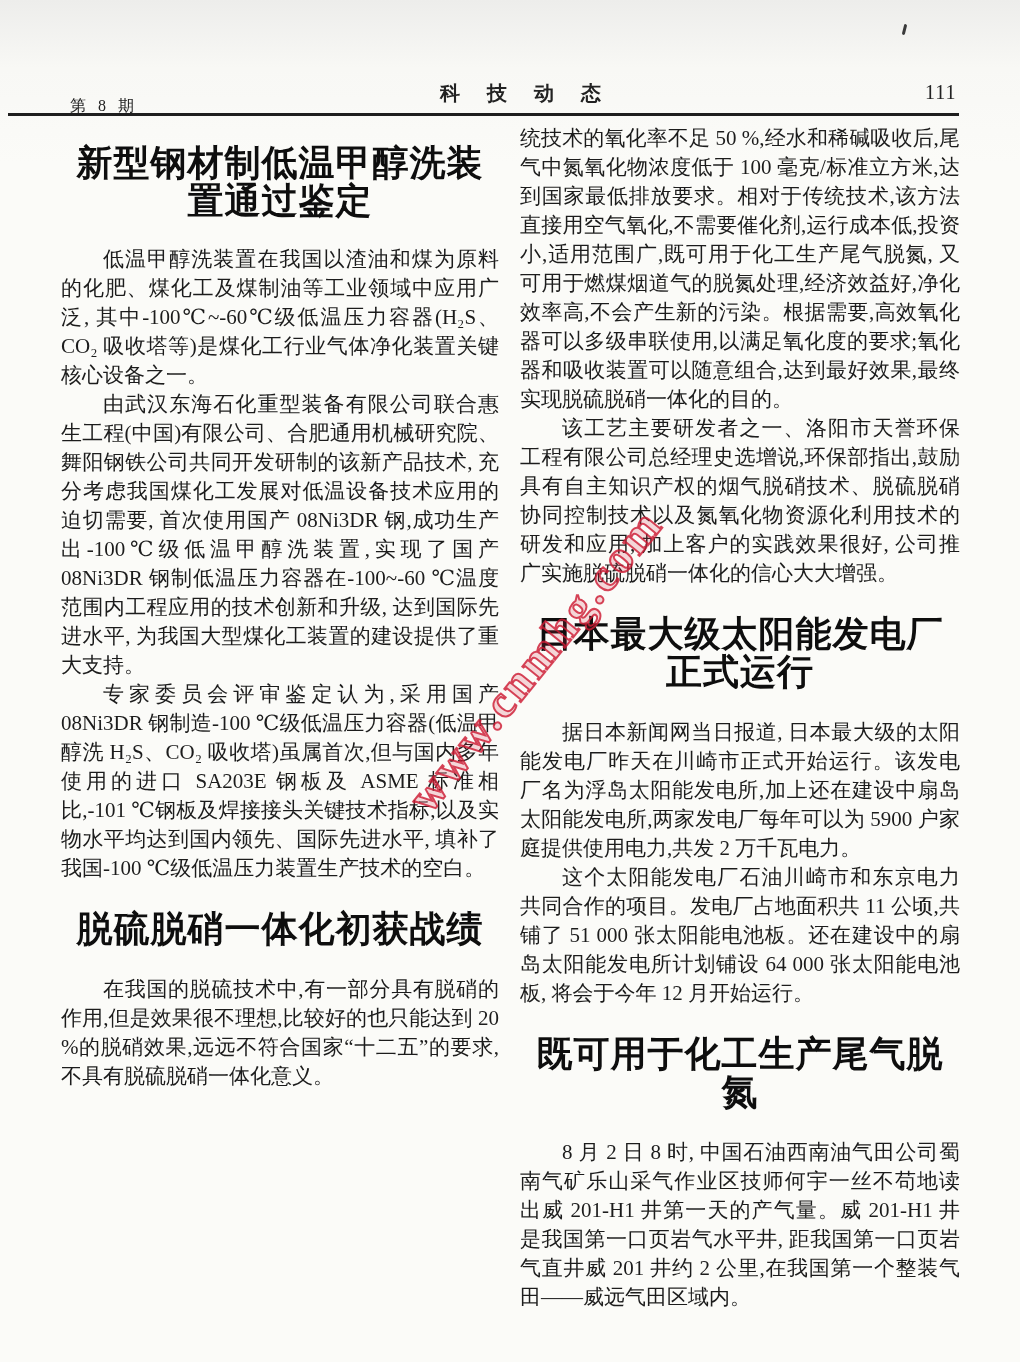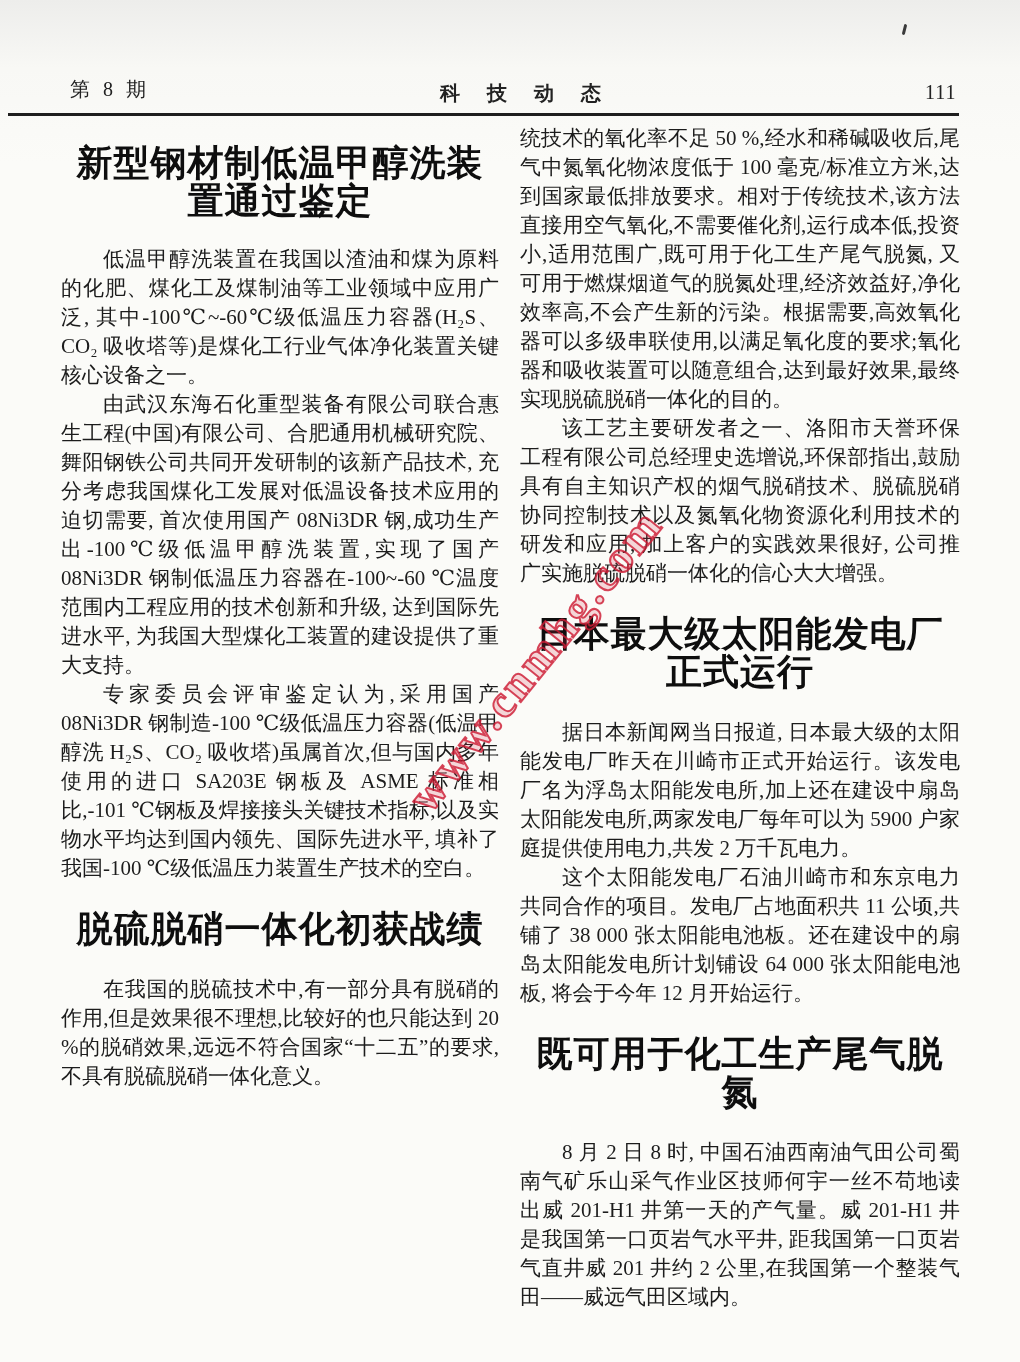--- a/index.html
+++ b/index.html
@@ -6,21 +6,21 @@
   .page {
     position:relative;
     width:1020px; height:1362px;
     margin:0 auto;
     background:linear-gradient(180deg, #ededeb 0%, #f8f8f5 5%, #fbfbf8 12%, #fbfbf8 100%);
     overflow:hidden;
     font-family:"Liberation Serif","DejaVu Serif",serif;
     color:#1c1c1c;
   }
   
-  .issue    { position:absolute; left:70px;  top:76px; font-size:20px; letter-spacing:4px; color:#222; }
+  .issue    { position:absolute; left:70px;  top:96px; font-size:16px; letter-spacing:4px; color:#222; }
   .journal  { position:absolute; left:440px; top:80px; font-size:20px; letter-spacing:11px; white-space:nowrap; color:#222;font-weight:bold; }
   .pageno   { position:absolute; left:925px; top:81px; font-size:20px; letter-spacing:1px; color:#222;font-family:Liberation Serif, serif; }
   .rule     { position:absolute; left:8px; top:113px; width:951px; height:3px; background:#1f1f1f; }
   .scan-mark{ position:absolute; left:903px; top:24px; width:3px; height:11px; background:#3a3a3a;
               border-radius:2px; transform:rotate(14deg); }
   
   .col {
     position:absolute;
     font-size:21px; line-height:29px;
     text-align:justify; text-justify:inter-ideograph;
@@ -65,20 +65,20 @@
       <p class="body-para">由武汉东海石化重型装备有限公司联合惠生工程(中国)有限公司、合肥通用机械研究院、舞阳钢铁公司共同开发研制的该新产品技术, 充分考虑我国煤化工发展对低温设备技术应用的迫切需要, 首次使用国产 08Ni3DR 钢,成功生产出-100℃级低温甲醇洗装置,实现了国产 08Ni3DR 钢制低温压力容器在-100~-60 ℃温度范围内工程应用的技术创新和升级, 达到国际先进水平, 为我国大型煤化工装置的建设提供了重大支持。</p>
       <p class="body-para">专家委员会评审鉴定认为,采用国产 08Ni3DR 钢制造-100 ℃级低温压力容器(低温甲醇洗 H₂S、CO₂ 吸收塔)虽属首次,但与国内多年使用的进口 SA203E 钢板及 ASME 标准相比,-101 ℃钢板及焊接接头关键技术指标,以及实物水平均达到国内领先、国际先进水平, 填补了我国-100 ℃级低温压力装置生产技术的空白。</p>
       <h2 class="article-title">脱硫脱硝一体化初获战绩</h2>
       <p class="body-para">在我国的脱硫技术中,有一部分具有脱硝的作用,但是效果很不理想,比较好的也只能达到 20 %的脱硝效果,远远不符合国家“十二五”的要求,不具有脱硫脱硝一体化意义。</p>
     </div>
   <div class="col col-right">
       <p class="body-para no-indent">统技术的氧化率不足 50 %,经水和稀碱吸收后,尾气中氮氧化物浓度低于 100 毫克/标准立方米,达到国家最低排放要求。相对于传统技术,该方法直接用空气氧化,不需要催化剂,运行成本低,投资小,适用范围广,既可用于化工生产尾气脱氮, 又可用于燃煤烟道气的脱氮处理,经济效益好,净化效率高,不会产生新的污染。根据需要,高效氧化器可以多级串联使用,以满足氧化度的要求;氧化器和吸收装置可以随意组合,达到最好效果,最终实现脱硫脱硝一体化的目的。</p>
       <p class="body-para">该工艺主要研发者之一、洛阳市天誉环保工程有限公司总经理史选增说,环保部指出,鼓励具有自主知识产权的烟气脱硝技术、脱硫脱硝协同控制技术以及氮氧化物资源化利用技术的研发和应用, 加上客户的实践效果很好, 公司推广实施脱硫脱硝一体化的信心大大增强。</p>
       <h2 class="article-title">日本最大级太阳能发电厂正式运行</h2>
       <p class="body-para">据日本新闻网当日报道, 日本最大级的太阳能发电厂昨天在川崎市正式开始运行。该发电厂名为浮岛太阳能发电所,加上还在建设中扇岛太阳能发电所,两家发电厂每年可以为 5900 户家庭提供使用电力,共发 2 万千瓦电力。</p>
-      <p class="body-para">这个太阳能发电厂石油川崎市和东京电力共同合作的项目。发电厂占地面积共 11 公顷,共铺了 38 000 张太阳能电池板。还在建设中的扇岛太阳能发电所计划铺设 64 000 张太阳能电池板, 将会于今年 12 月开始运行。</p>
+      <p class="body-para">这个太阳能发电厂石油川崎市和东京电力共同合作的项目。发电厂占地面积共 11 公顷,共铺了 51 000 张太阳能电池板。还在建设中的扇岛太阳能发电所计划铺设 64 000 张太阳能电池板, 将会于今年 12 月开始运行。</p>
       <h2 class="article-title">既可用于化工生产尾气脱氮</h2>
       <p class="body-para">8 月 2 日 8 时, 中国石油西南油气田公司蜀南气矿乐山采气作业区技师何宇一丝不苟地读出威 201-H1 井第一天的产气量。威 201-H1 井是我国第一口页岩气水平井, 距我国第一口页岩气直井威 201 井约 2 公里,在我国第一个整装气田——威远气田区域内。</p>
     </div>
 
   <div class="watermark">www.cnmhg.com</div>
 
 </div>
 
 </body></html>

